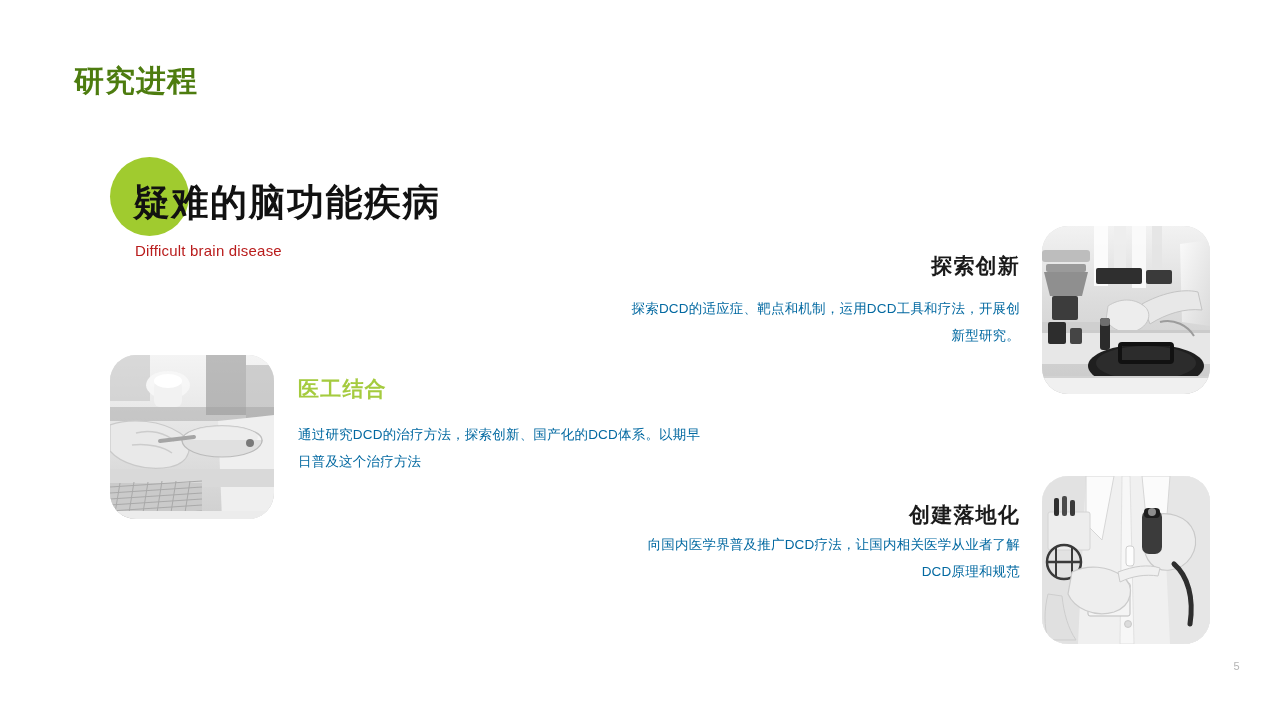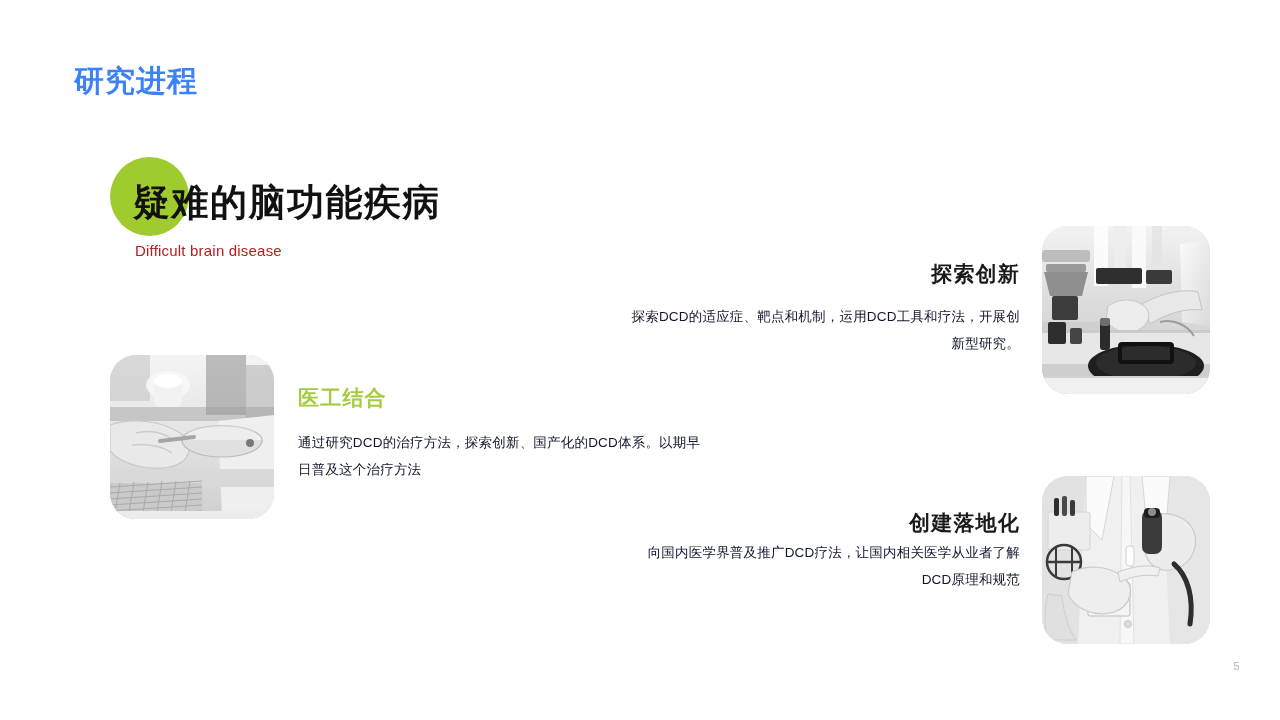--- a/index.html
+++ b/index.html
@@ -19,21 +19,21 @@
     overflow: hidden;
   }
 
   
   .slide-title {
     position: absolute;
     left: 74px;
     top: 63px;
     font-size: 30px;
     font-weight: bold;
-    color: #3b82f6;
+    color: #4d7c0f;
     letter-spacing: 1px;
     line-height: 1.2;
     white-space: nowrap;
   }
 
   
   .hero {
     position: absolute;
     left: 110px;
     top: 157px;
@@ -81,28 +81,28 @@
 
   
   .block { position: absolute; }
   .block-title {
     font-size: 21px;
     font-weight: bold;
     color: #1a1a1a;
     letter-spacing: 1.2px;
     line-height: 1.3;
     white-space: nowrap;
-    margin-top: 8px;
   }
   .block-title.green {
     color: #a5cb3f;
+    font-family: Liberation Serif, serif;
   }
   .block-body {
     font-size: 13.5px;
-    color: #0f172a;
+    color: #0369a1;
     line-height: 2.0;
     letter-spacing: 0.2px;
   }
   .align-right { text-align: right; }
   .align-left  { text-align: left; }
 
   
   #block-explore {
     left: 620px;
     top: 252px;

